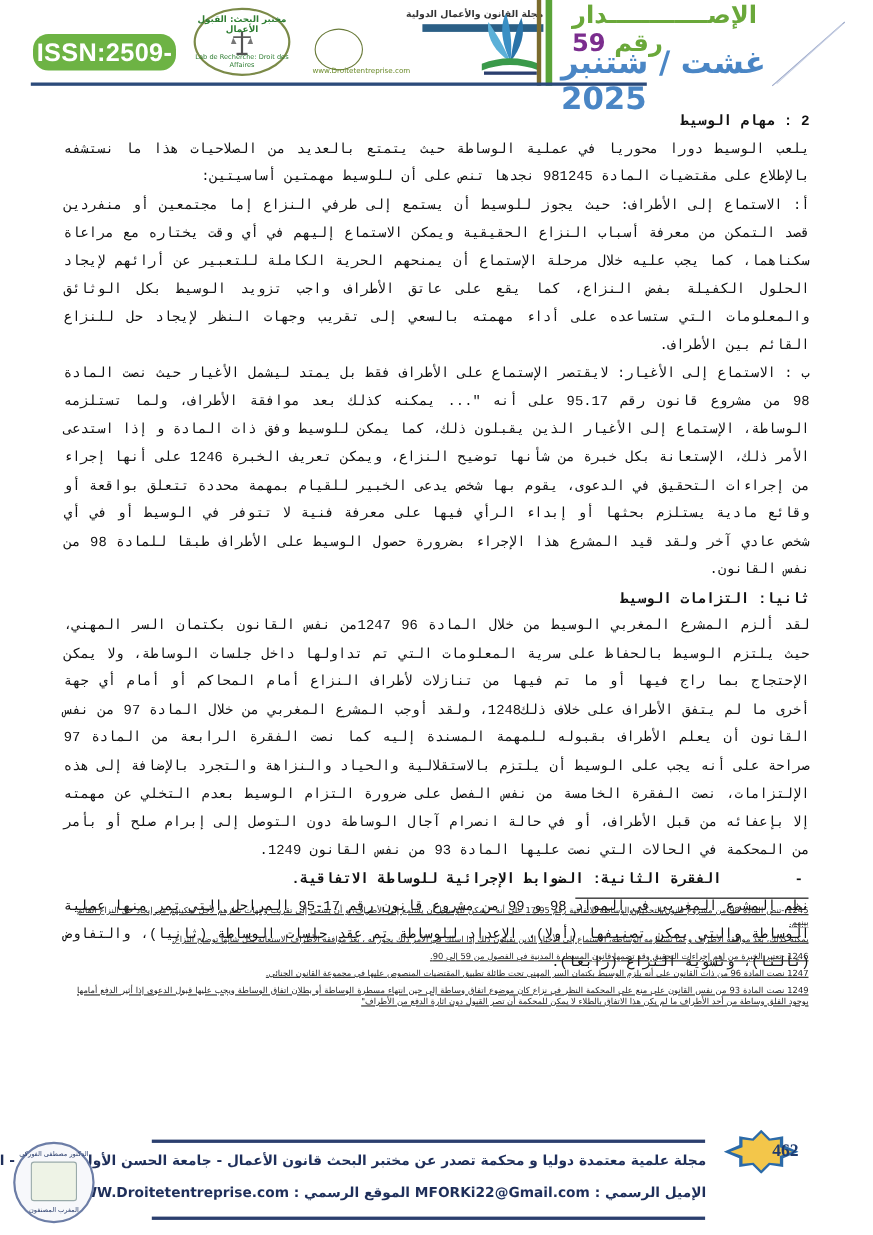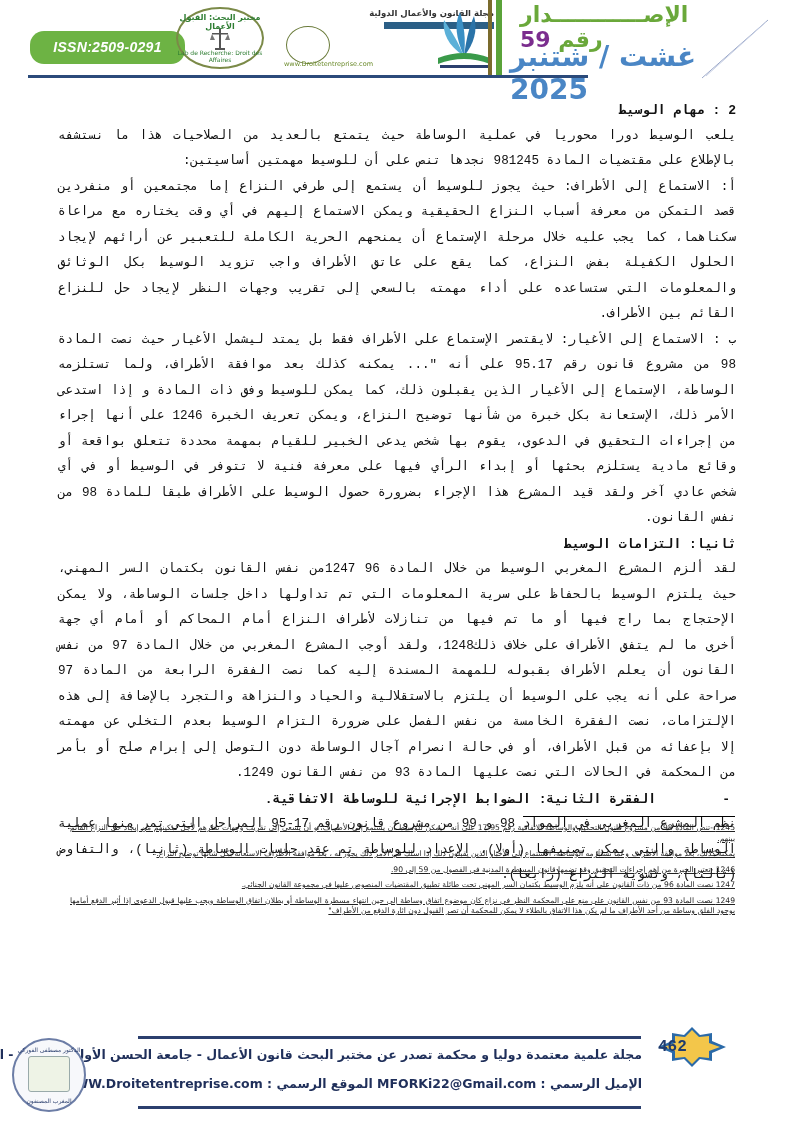--- a/index.html
+++ b/index.html
@@ -1,19 +1,19 @@
 <!DOCTYPE html>
 <html><head>
 <meta charset="utf-8">
 <style>
   html, body { margin:0; padding:0; background:#fff; }
   body { width:794px; height:1123px; position:relative; overflow:hidden; font-family:"DejaVu Sans", sans-serif; color:#111; }
   .abs { position:absolute; }
   
-  .issn { left:30px; top:31px; width:155px; height:33px; background:#6db344; border-radius:14px; color:#fff; font-family:"Liberation Sans", sans-serif; font-size:14px; line-height:33px; text-align:center; font-weight:bold; letter-spacing:0.3px;font-style:italic; }
+  .issn { left:30px; top:31px; width:130px; height:33px; background:#6db344; border-radius:14px; color:#fff; font-family:"Liberation Sans", sans-serif; font-size:23px; line-height:33px; text-align:center; font-weight:bold; letter-spacing:0.3px; }
   .lab-logo { left:176px; top:7px; width:88px; height:62px; }
   .lab-logo .ring { position:absolute; inset:0; border:2px solid #7b8a48; border-radius:50%; }
   .lab-logo .ring-text { position:absolute; left:0; right:0; top:6px; text-align:center; font-size:8px; color:#2e7d32; font-weight:bold; }
   .lab-logo .ring-text2 { position:absolute; left:0; right:0; bottom:6px; text-align:center; font-size:6px; color:#2e7d32; }
   .scale { position:absolute; left:34px; top:20px; width:20px; height:24px; }
   .journal-logo { left:284px; top:8px; width:210px; height:62px; }
   .jl-title { position:absolute; right:0; top:0; font-size:8.5px; color:#333; white-space:nowrap; direction:rtl; font-weight:bold; }
   .jl-bar { position:absolute; right:0; top:14px; width:110px; height:7px; background:#2b5f86; }
   .jl-url { position:absolute; left:0; bottom:2px; font-size:6.5px; color:#6a8a2a; }
   .jl-circle { position:absolute; left:2px; top:18px; width:42px; height:36px; border:1.5px solid #6a7b3a; border-radius:50%; }
@@ -38,21 +38,21 @@
   .footnotes { left:70px; top:823px; width:665px; direction:rtl; text-align:justify; font-size:7.6px; line-height:10.5px; color:#222;text-decoration:underline; }
   .footnotes p { margin:0 0 5px 0; text-align-last:right; }
   .footnotes p.tight { margin-bottom:0; }
 
   
   .foot-rule-top { left:138px; top:1036px; width:503px; height:3px; background:#2b3f6e; }
   .foot-rule-bot { left:138px; top:1106px; width:503px; height:3px; background:#2b3f6e; }
   .foot-line1 { left:100px; top:1047px; width:542px; text-align:right; direction:rtl; font-size:12.5px; font-weight:bold; color:#1f2f5a; white-space:nowrap; }
   .foot-line2 { left:100px; top:1076px; width:542px; text-align:right; direction:rtl; font-size:12.5px; font-weight:bold; color:#1f2f5a; white-space:nowrap; }
   .page-badge { left:658px; top:1027px; width:68px; height:40px; }
-  .page-num { left:658px; top:1027px; width:68px; height:40px; line-height:40px; text-align:left; font-family:Liberation Mono, monospace; font-weight:bold; font-size:16px; color:#1f3b6e; }
+  .page-num { left:658px; top:1027px; width:68px; height:40px; line-height:40px; text-align:right; font-family:Liberation Serif, serif; font-weight:bold; font-size:16px; color:#1f3b6e; }
   .seal { left:12px; top:1038px; width:70px; height:70px; border:2px solid #6c7da6; border-radius:50%; background:#f7f8fb; }
   .seal .inner { position:absolute; left:14px; top:16px; width:40px; height:34px; border:1px solid #9aa; border-radius:3px; background:#eef3e6; }
   .seal .t { position:absolute; left:0; right:0; text-align:center; font-size:6px; color:#2b3f6e; direction:rtl; }
 </style>
 </head>
 <body>
 
 <div class="abs issn">ISSN:2509-0291</div>
 
 <div class="abs lab-logo">

